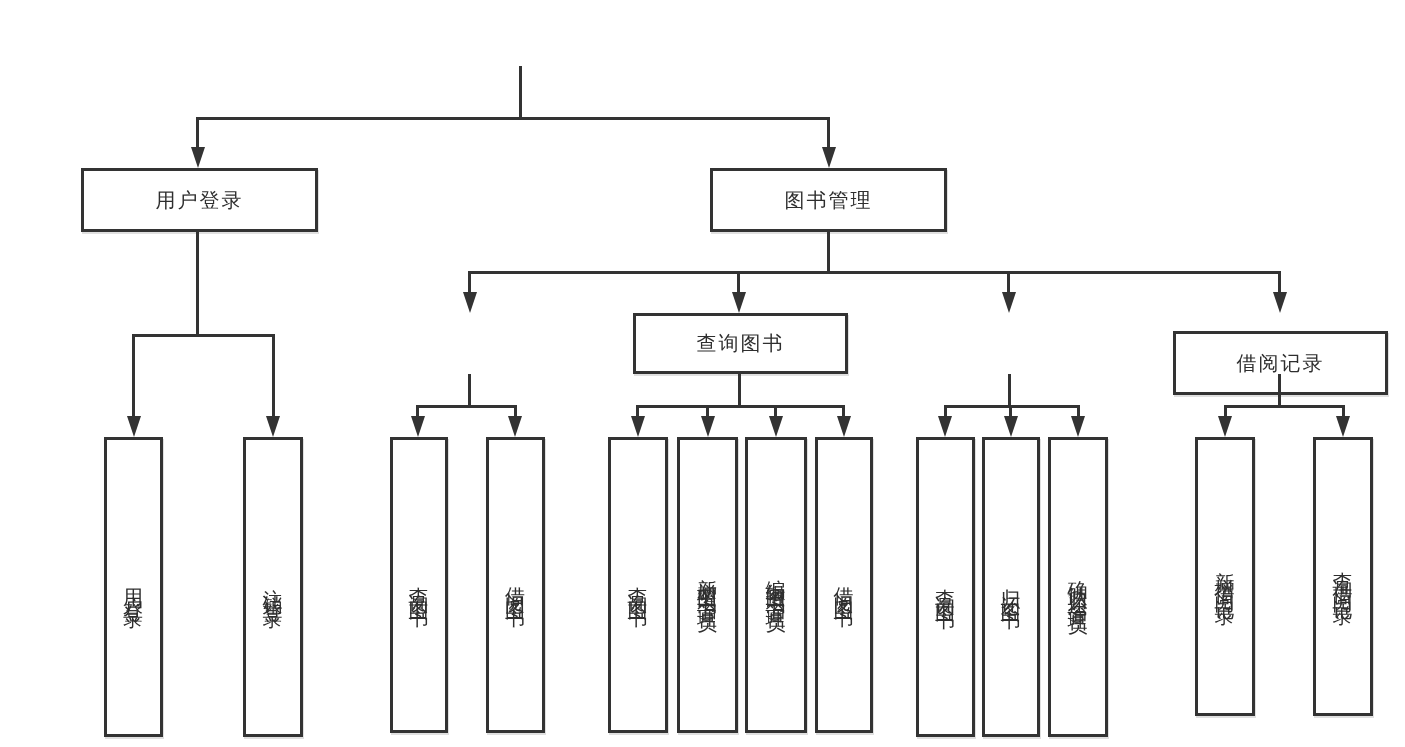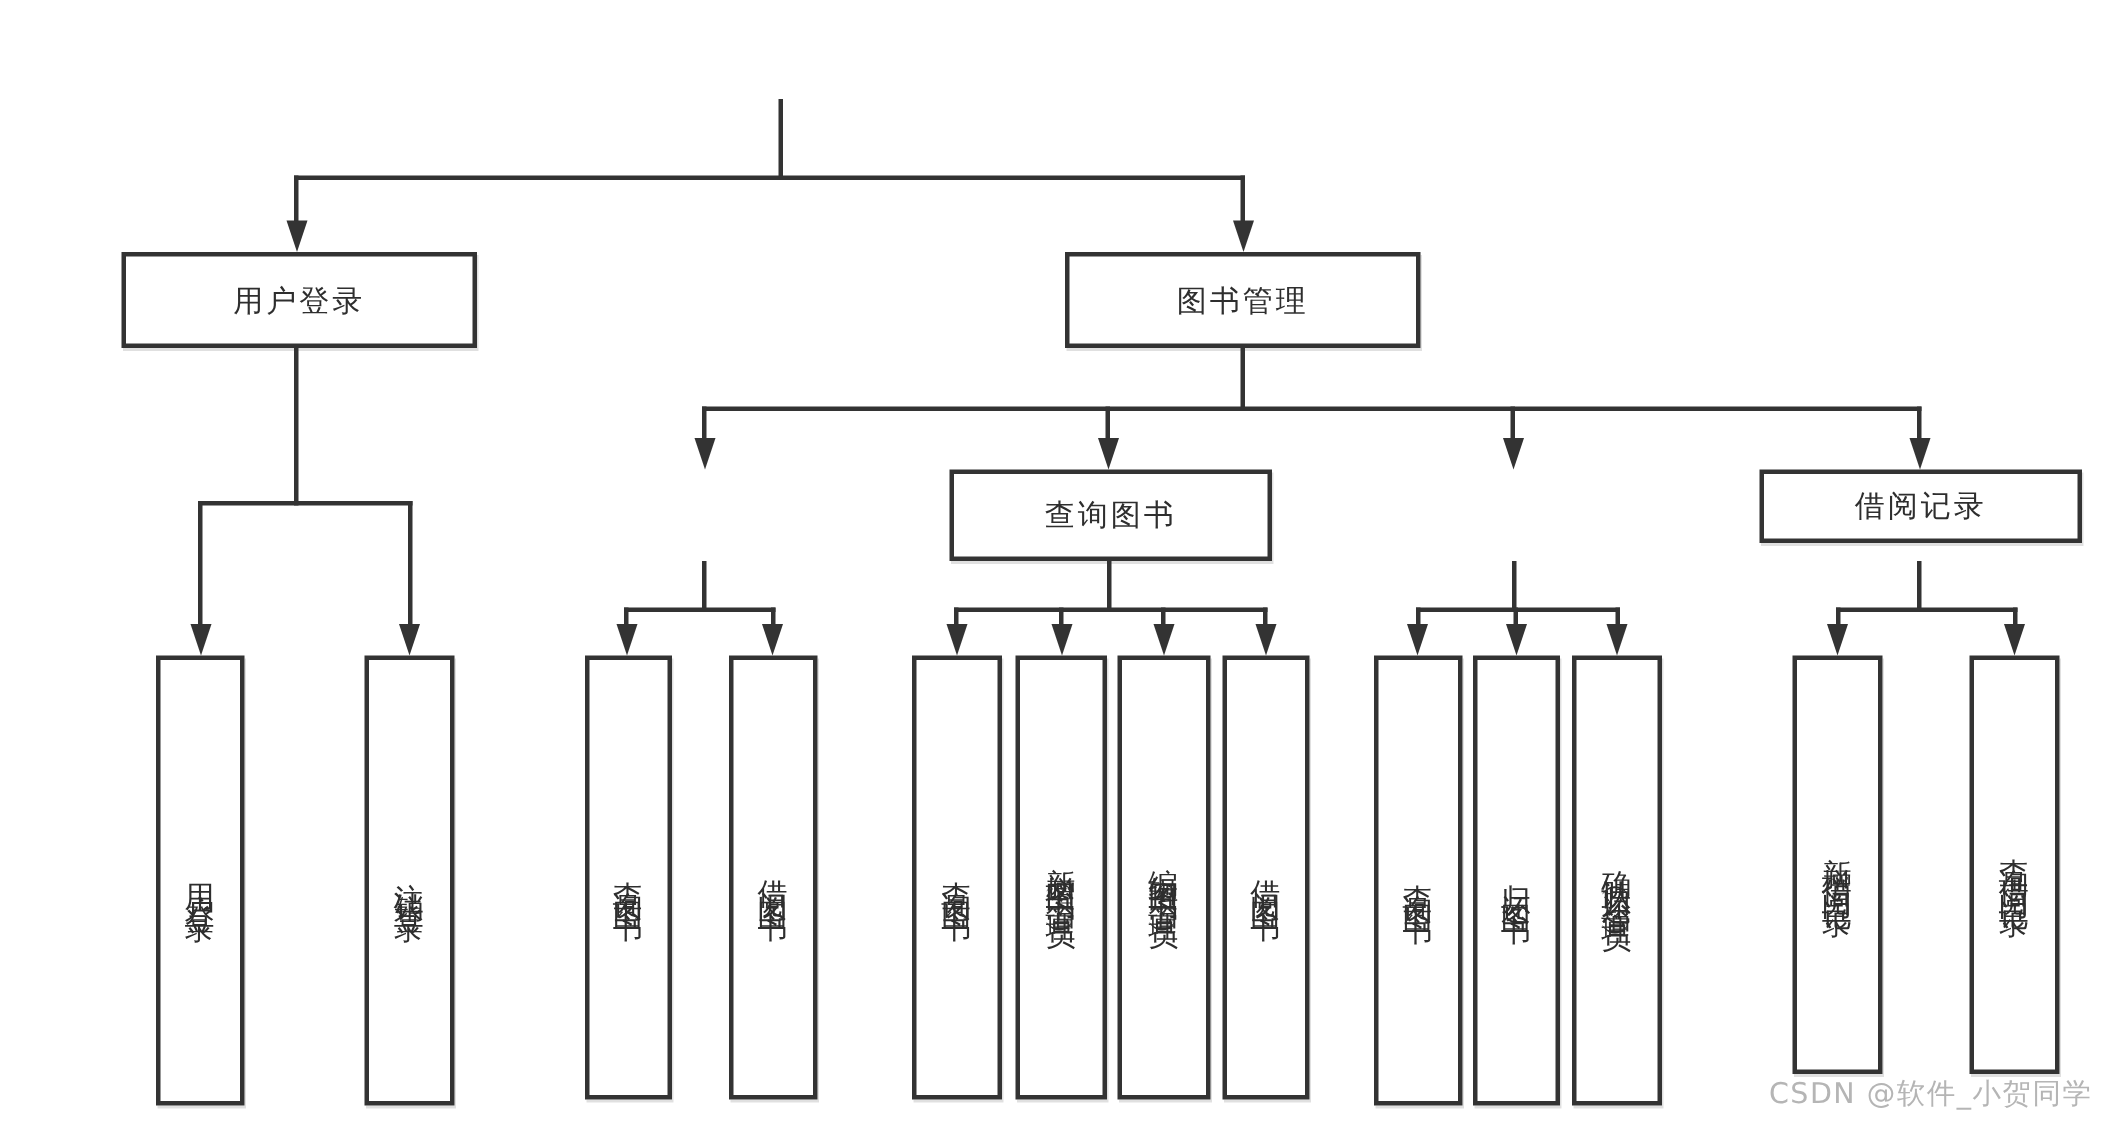--- a/index.html
+++ b/index.html
@@ -34,21 +34,21 @@
 </head>
 <body>
 
 <div id="canvas">
 
 
   <div class="box" style="left:81px;top:168px;width:237px;height:64px;">用户登录</div>
   <div class="box" style="left:710px;top:168px;width:237px;height:64px;">图书管理</div>
 
   <div class="box" style="left:633px;top:313px;width:215px;height:61px;">查询图书</div>
-  <div class="box" style="left:1173px;top:313px;width:215px;height:49px;">借阅记录</div>
+  <div class="box" style="left:1173px;top:331px;width:215px;height:64px;">借阅记录</div>
 
   <div class="box vbox" style="left:104px;top:437px;width:59px;height:300px;">用户登录</div>
   <div class="box vbox" style="left:243px;top:437px;width:60px;height:300px;">注销登录</div>
 
   <div class="box vbox" style="left:390px;top:437px;width:58px;height:296px;">查询图书</div>
   <div class="box vbox" style="left:486px;top:437px;width:59px;height:296px;">借阅图书</div>
 
   <div class="box vbox" style="left:608px;top:437px;width:60px;height:296px;">查询图书</div>
   <div class="box vbox long" style="left:677px;top:437px;width:61px;height:296px;">新增图书（管理员）</div>
   <div class="box vbox long" style="left:745px;top:437px;width:62px;height:296px;">编辑图书（管理员）</div>
@@ -113,15 +113,14 @@
   <div class="vl" style="left:1077px;top:405px;height:13px;"></div>
   <div class="arr" style="left:1071px;top:416px;"></div>
 
   <div class="vl" style="left:1278px;top:374px;height:33px;"></div>
   <div class="hl" style="left:1224px;top:405px;width:121px;"></div>
   <div class="vl" style="left:1224px;top:405px;height:13px;"></div>
   <div class="arr" style="left:1218px;top:416px;"></div>
   <div class="vl" style="left:1342px;top:405px;height:13px;"></div>
   <div class="arr" style="left:1336px;top:416px;"></div>
 
-  <div class="watermark" style="right:10px;top:716px;">CSDN @软件_小贺同学</div>
 
 </div>
 
 </body></html>

